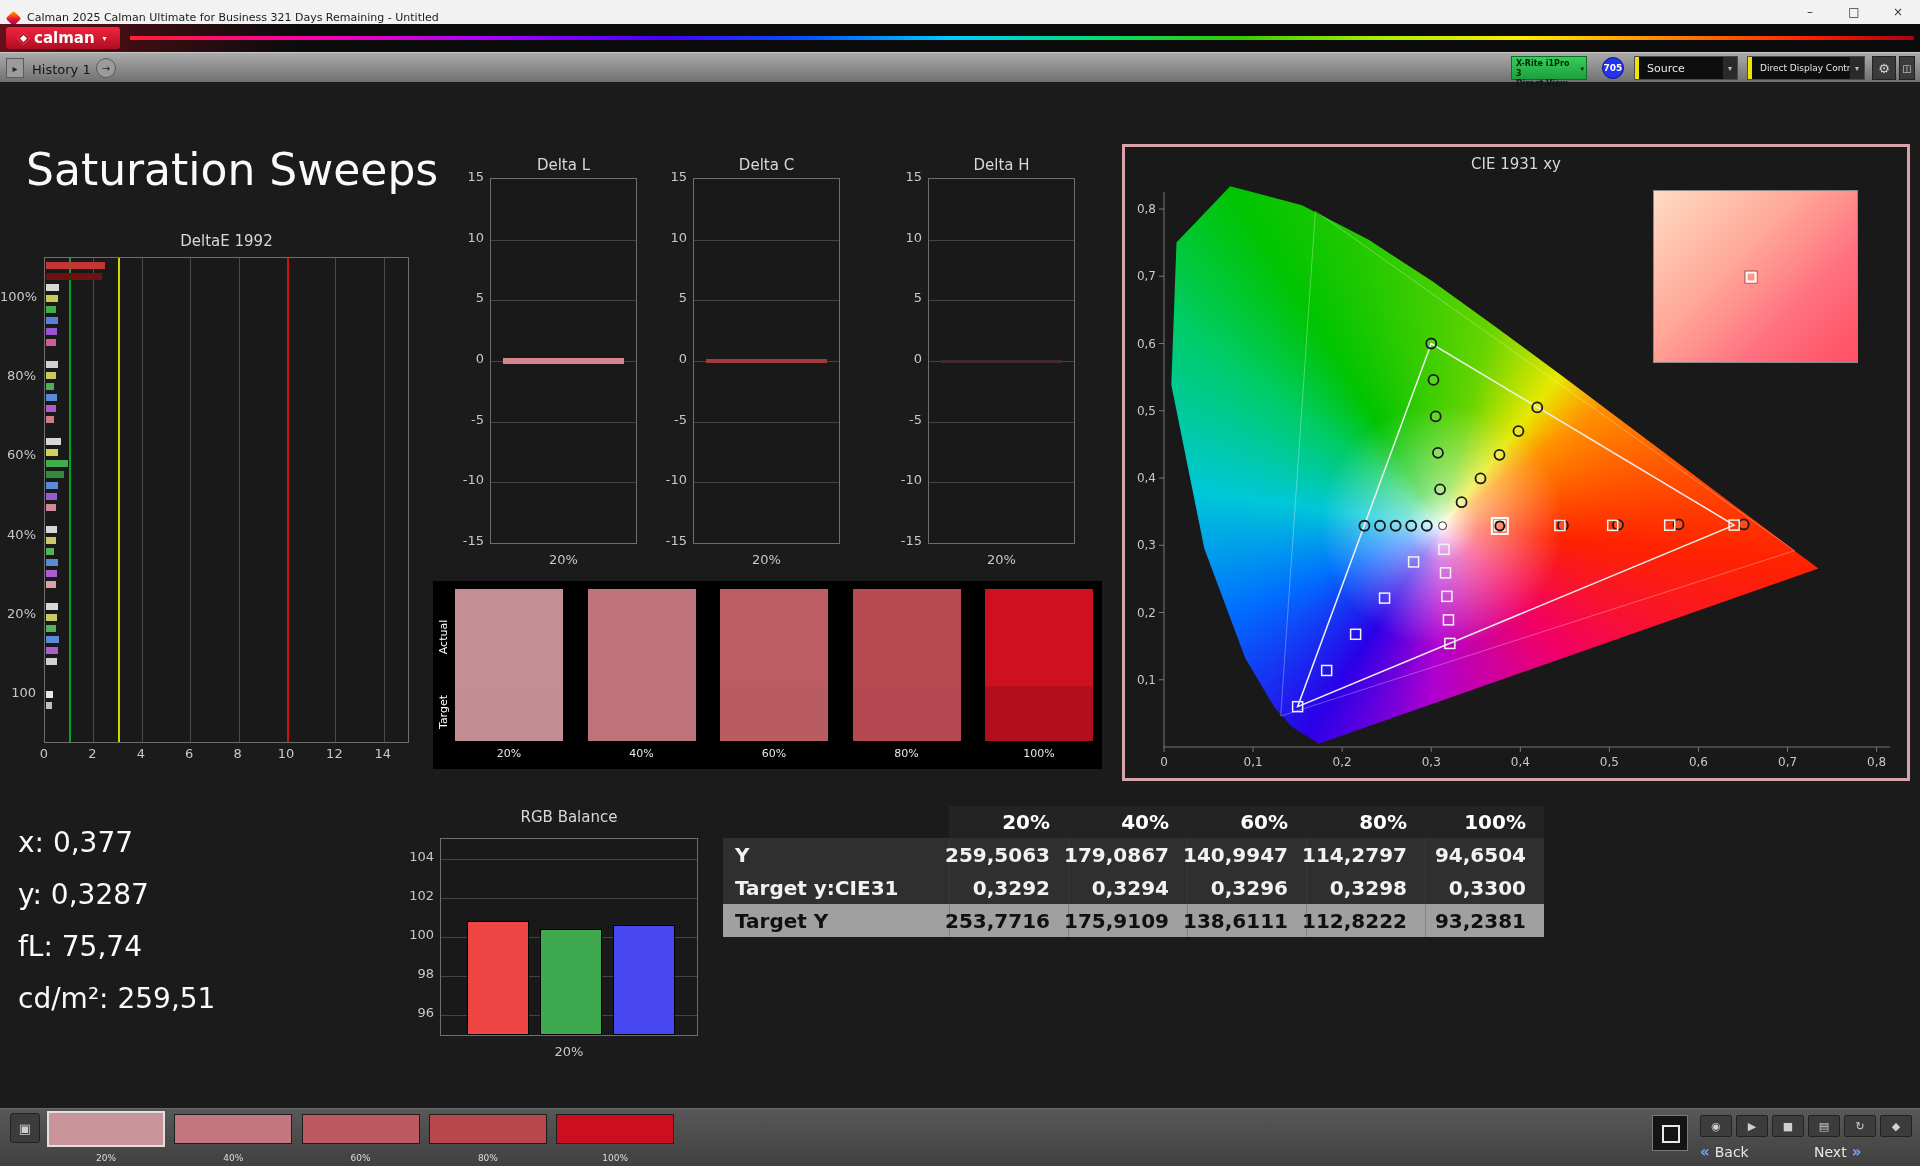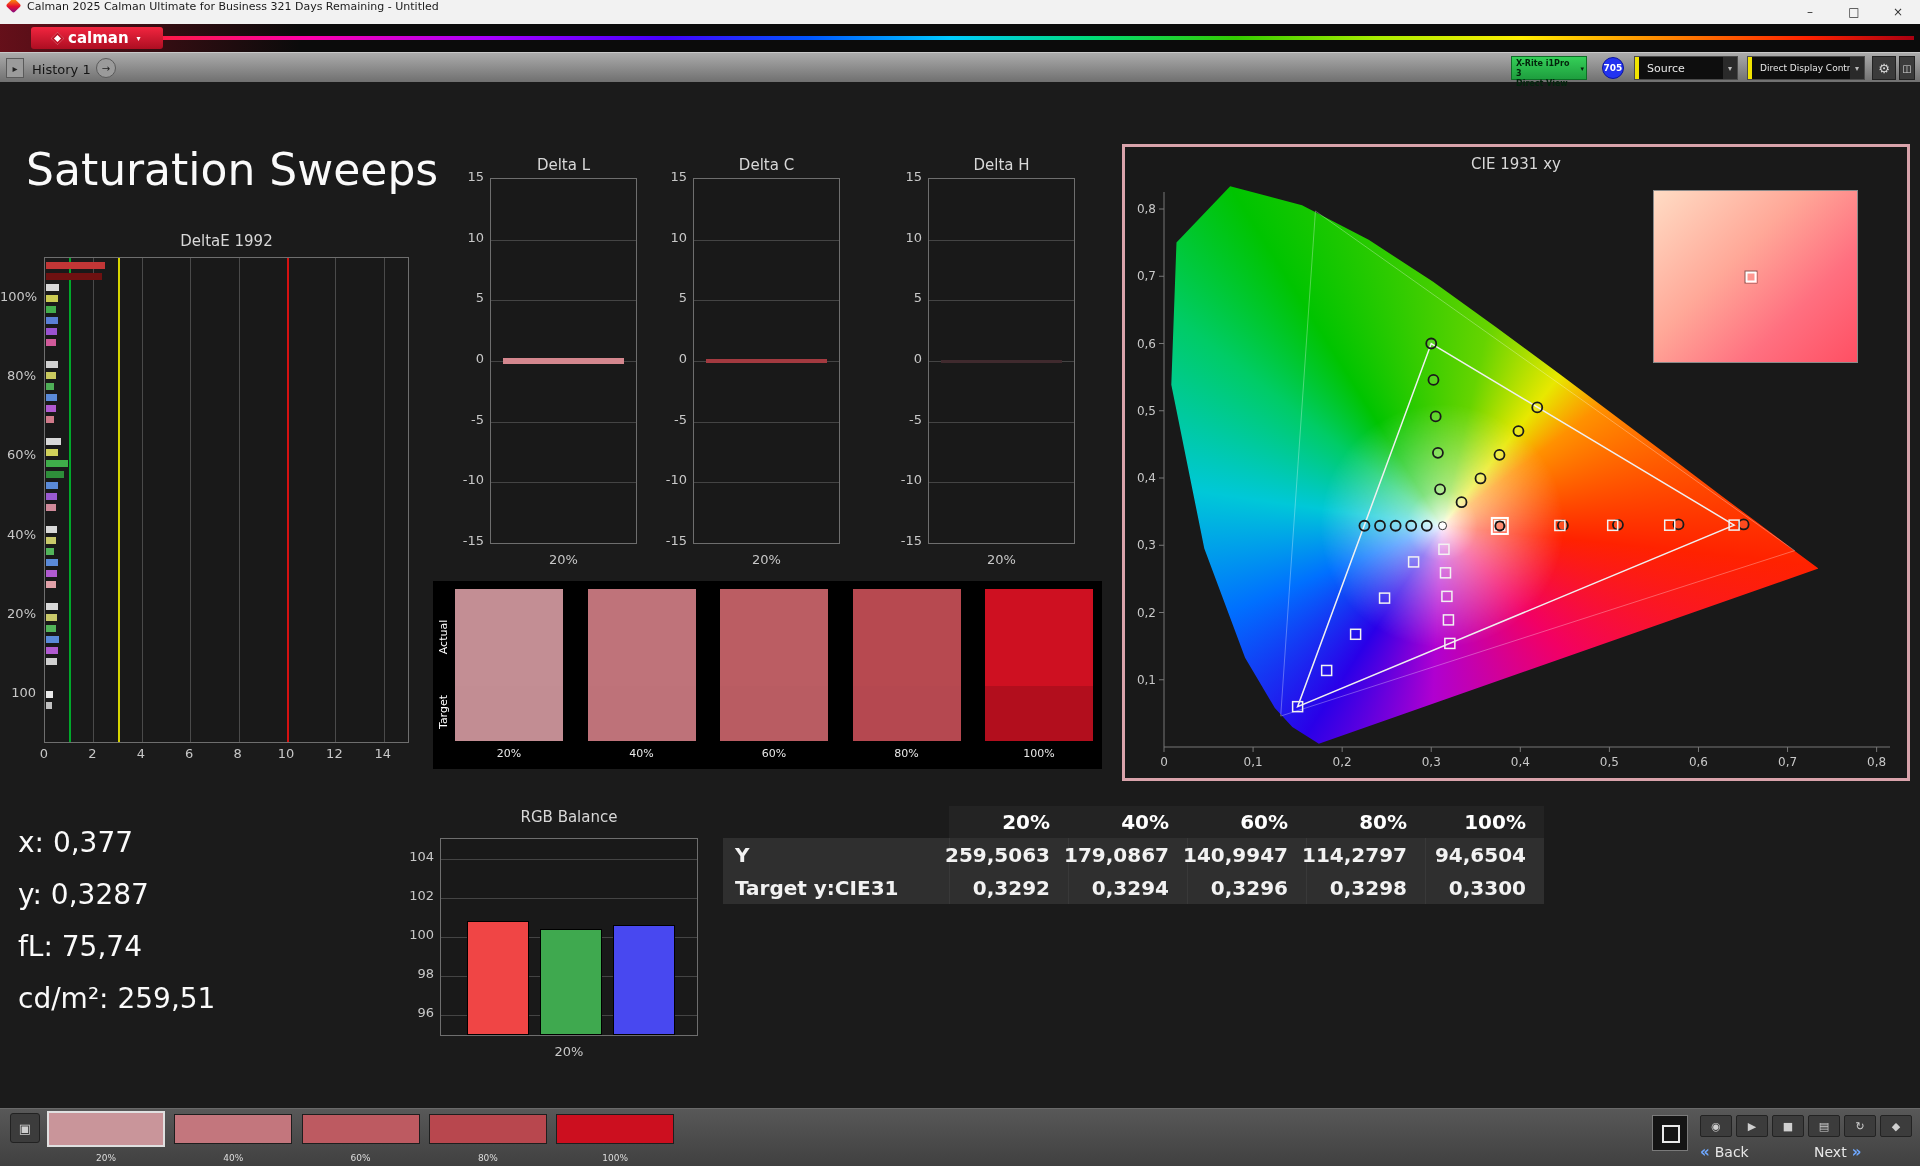--- a/index.html
+++ b/index.html
@@ -1,29 +1,29 @@
 <!DOCTYPE html>
 <html><head>
 <meta charset="utf-8">
 <style>
   * { margin:0; padding:0; box-sizing:border-box; }
   body { background:#000; font-family:"DejaVu Sans","Liberation Sans",sans-serif; }
   .app { position:relative; width:1920px; height:1166px; background:#1b1b1b; overflow:hidden; }
 
   
-  .titlebar { position:absolute; left:0; top:0; width:1920px; height:24px; background:#f2f2f2; display:flex; align-items:flex-start; }
+  .titlebar { position:absolute; left:0; top:0; width:1920px; height:24px; background:#f2f2f2; display:flex; align-items:flex-end; }
   .app-icon { width:11px; height:11px; margin:0 8px; border-radius:2px; background:linear-gradient(135deg,#ffb300,#e8112d 55%,#7a0c8e); transform:rotate(45deg); flex:none; }
   .title-text { font-size:11px; color:#1a1a1a; }
   .win-controls { margin-left:auto; display:flex; }
   .win-btn { width:44px; height:24px; text-align:center; line-height:24px; font-size:12px; color:#333; }
 
   
   .logobar { position:absolute; left:0; top:24px; width:1920px; height:28px; background:#0b0b0b; }
   .logo-glow { position:absolute; left:0; top:0; width:300px; height:28px; background:linear-gradient(90deg,rgba(190,20,40,.5),transparent); }
-  .logo-chip { position:absolute; left:6px; top:3px; height:22px; padding:0 22px; background:linear-gradient(180deg,#f2253f,#ad0e22); border-radius:3px; display:flex; align-items:center; gap:6px; color:#fff; font-weight:bold; font-size:15px;margin-left:25px; }
+  .logo-chip { position:absolute; left:6px; top:3px; height:22px; padding:0 13px; background:linear-gradient(180deg,#f2253f,#ad0e22); border-radius:3px; display:flex; align-items:center; gap:6px; color:#fff; font-weight:bold; font-size:15px; }
   .logo-diamond { width:9px; height:9px; background:#fff; transform:rotate(45deg); box-shadow:inset 0 0 0 2px #c01226; }
   .logo-caret { font-size:8px; margin-left:2px; }
   .rainbow { position:absolute; left:130px; right:6px; top:12px; height:4px;
     background:linear-gradient(90deg,#ff2030 0%,#ff00aa 10%,#aa00ff 20%,#4400ff 30%,#0055ff 38%,#00ccff 46%,#00dd77 54%,#33cc00 62%,#aaee00 70%,#ffee00 78%,#ff8800 86%,#ff2200 94%,#aa0011 100%); }
 
   
   .toolbar { position:absolute; left:0; top:52px; width:1920px; height:30px; background:linear-gradient(#ababab,#707070); border-top:1px solid #c8c8c8; }
   .tb-btn { position:absolute; background:#9b9b9b; border:1px solid #5a5a5a; color:#222; display:flex; align-items:center; justify-content:center; }
   .history-label { position:absolute; left:32px; top:9px; font-size:13px; color:#141414; }
   .meter-badge { position:absolute; left:1511px; top:3px; width:76px; height:24px; background:linear-gradient(#35cf58,#1e9e3e); border:1px solid #0d6e26; color:#03240c; font-size:8px; font-weight:bold; line-height:1.25; padding:2px 10px 2px 4px; }
@@ -433,20 +433,28 @@
         <div class="tcell val">94,6504</div>
       </div>
       <div class="trow dark">
         <div class="tcell label">Target y:CIE31</div>
         <div class="tcell val">0,3292</div>
         <div class="tcell val">0,3294</div>
         <div class="tcell val">0,3296</div>
         <div class="tcell val">0,3298</div>
         <div class="tcell val">0,3300</div>
       </div>
+      <div class="trow light">
+        <div class="tcell label">Target Y</div>
+        <div class="tcell val">253,7716</div>
+        <div class="tcell val">175,9109</div>
+        <div class="tcell val">138,6111</div>
+        <div class="tcell val">112,8222</div>
+        <div class="tcell val">93,2381</div>
+      </div>
     </div>
 
   <div class="bottombar" id="bottombar">
     <div class="meter-mini">
         <span>▣</span>
       </div>
     <div class="pattern-btn"></div>
     <div id="iconrow">
         <div class="ibtn" style="left: 0px;">◉</div>
         <div class="ibtn" style="left: 36px;">▶</div>

